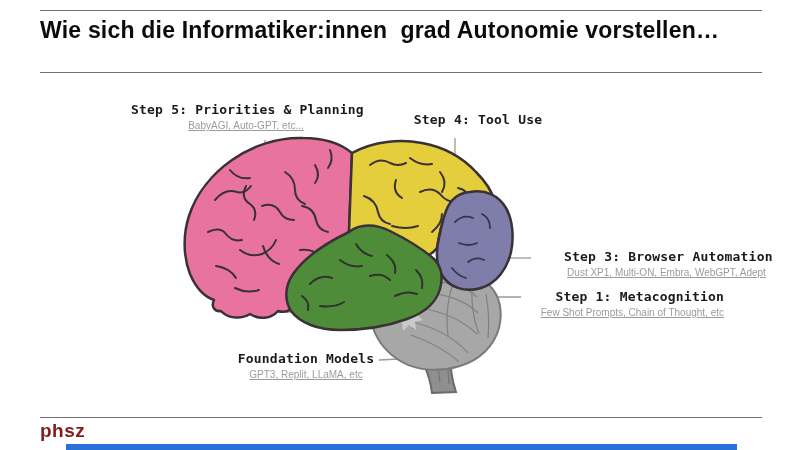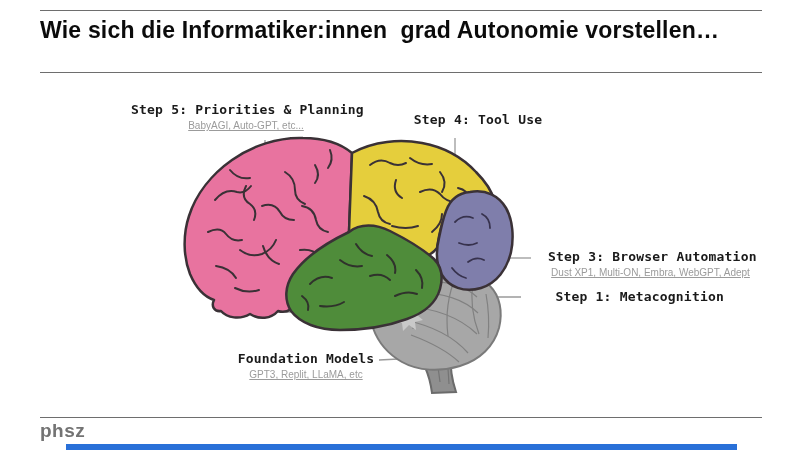--- a/index.html
+++ b/index.html
@@ -20,21 +20,21 @@
     font-weight:bold;font-size:13px;color:#1a1a1a;letter-spacing:0.2px;
     white-space:nowrap;line-height:15px;
   }
   .step-sub{
     font-family:"Liberation Sans",sans-serif;font-size:10px;color:#9b9b9b;
     white-space:nowrap;margin-top:3px;line-height:11px;text-decoration:underline;
   }
   .logo{
     position:absolute;left:40px;top:420px;
     font-family:"Liberation Sans",sans-serif;font-weight:bold;
-    font-size:19px;color:#737373;letter-spacing:0.5px;text-align:right;
+    font-size:19px;color:#7f1d1d;letter-spacing:0.5px;text-align:right;
   }
   .accent-bar{position:absolute;left:66px;top:444px;width:671px;height:6px;}
   svg{position:absolute;left:0;top:0;}
 </style>
 </head>
 <body>
 
 <div class="rule" style="top:10px"></div>
 <div class="rule" style="top:72px"></div>
 <div class="rule" style="top:417px"></div>
@@ -157,27 +157,28 @@
 
 <div class="step-label" style="left:131px;top:102px;width:230px">
   <div class="step-title">Step 5: Priorities &amp; Planning</div>
   <div class="step-sub">BabyAGI, Auto-GPT, etc...</div>
 </div>
 
 <div class="step-label" style="left:383px;top:112px;width:190px">
   <div class="step-title">Step 4: Tool Use</div>
 </div>
 
-<div class="step-label" style="left:548px;top:249px;width:205px">
+<div class="step-label" style="left:564px;top:249px;width:205px">
   <div class="step-title">Step 3: Browser Automation</div>
   <div class="step-sub">Dust XP1, Multi-ON, Embra, WebGPT, Adept</div>
 </div>
 
 <div class="step-label left-align" style="left:524px;top:289px;width:200px">
   <div class="step-title">Step 1: Metacognition</div>
+  <div class="step-sub">Few Shot Prompts, Chain of Thought, etc</div>
 </div>
 
 <div class="step-label" style="left:62px;top:301px;width:210px">
 </div>
 
 <div class="step-label" style="left:231px;top:351px;width:150px">
   <div class="step-title">Foundation Models</div>
   <div class="step-sub">GPT3, Replit, LLaMA, etc</div>
 </div>
 

